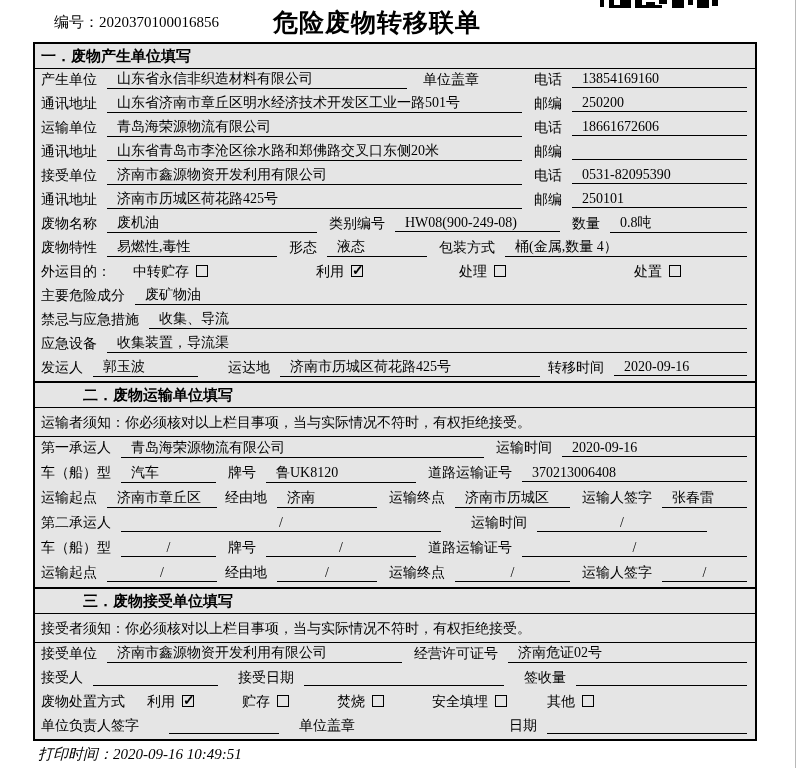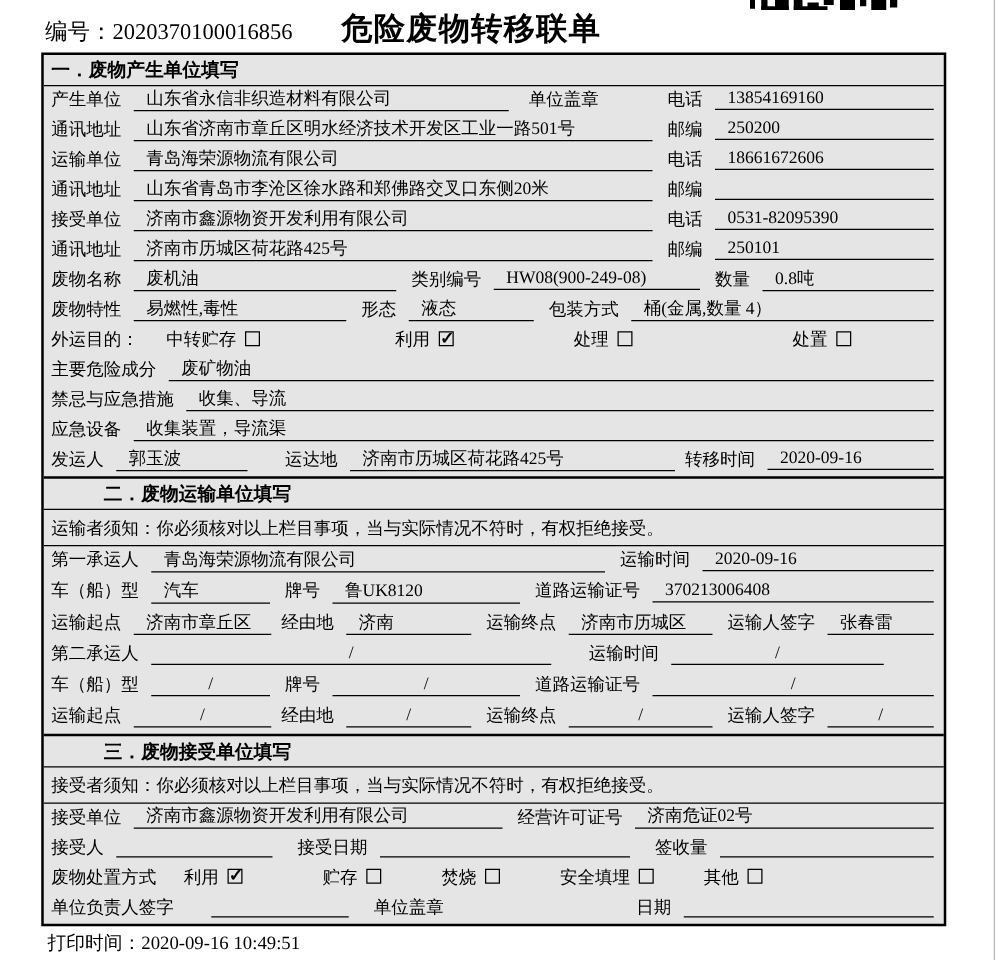--- a/index.html
+++ b/index.html
@@ -2,42 +2,42 @@
 <html><head>
 <meta charset="utf-8">
 <style>
   * { margin:0; padding:0; box-sizing:border-box; }
   html,body { width:796px; height:768px; background:#ffffff; }
   body { font-family:"Liberation Serif","DejaVu Serif",serif; color:#000; font-size:14px; position:relative; overflow:hidden; }
   .page { position:relative; width:796px; height:768px; border-right:1px solid #b8b8b8; }
   
   .qr-frag { position:absolute; left:600px; top:0; width:118px; height:9px; }
   .topbar { position:relative; height:40px; }
-  .doc-number { position:absolute; left:36px; top:13px; font-size:18px; white-space:nowrap; }
+  .doc-number { position:absolute; left:54px; top:13px; font-size:15px; white-space:nowrap; }
   .doc-title { position:absolute; left:0; right:60px; top:6px; text-align:center; font-size:25px; font-weight:bold; letter-spacing:1px;padding-left:19px; }
   
   .form { position:absolute; left:33px; top:42px; width:724px; border:2px solid #000; background:#e5e5e5; }
   .sec-title { font-weight:bold; font-size:15px; padding:3px 6px 2px 6px; border-bottom:1px solid #000; }
   .sec2 .sec-title, .sec3 .sec-title { border-top:2px solid #000;padding-left:48px; }
   .notice { padding:6px 6px 4px 6px; border-bottom:1px solid #000; }
   .row { display:flex; align-items:center; height:24px; padding:0 8px 3px 6px; }
   .sec2 .row { height:25px; }
   .lbl { white-space:nowrap; margin-right:10px; flex:none; }
   .ul { border-bottom:1px solid #000; padding:0 4px 0 10px; white-space:nowrap; overflow:hidden; flex:none; min-height:16px; }
   .fill { flex:1 1 auto; }
   .c { text-align:center; padding:0; }
   .sp { flex:1 1 auto; }
   .ml8{margin-left:8px;} .ml12{margin-left:12px;} .ml16{margin-left:16px;} .ml20{margin-left:20px;} .ml30{margin-left:30px;}
   
   .opt { white-space:nowrap; display:flex; align-items:center; }
   .opt .olabel { margin-right:7px; }
   .cb { display:inline-block; width:12px; height:12px; border:1px solid #000; position:relative; flex:none; margin-bottom:1px; }
   .cb.checked::after { content:"\2713"; position:absolute; left:0px; top:-4px; font-size:14px; font-weight:bold; }
   
-  .print-time { position:absolute; left:38px; top:745px; font-size:15px; white-space:nowrap; }
+  .print-time { position:absolute; left:38px; top:745px; font-size:15px; white-space:nowrap;font-style:italic; }
 </style>
 </head>
 <body>
 
 <div class="page">
 
   <svg class="qr-frag" viewBox="0 0 118 9" xmlns="http://www.w3.org/2000/svg">
     <g fill="#000">
       <rect x="0" y="0" width="4" height="7"></rect>
       <rect x="9" y="0" width="5" height="8"></rect>
@@ -250,21 +250,21 @@
         <span class="lbl ml20">签收量</span>
         <span class="ul fill"></span>
       </div>
 
       <div class="row">
         <span class="lbl">废物处置方式</span>
         <span class="opt ml12">
           <span class="olabel">利用</span>
           <span class="cb checked"></span>
         </span>
-        <span class="opt" style="margin-left:64px">
+        <span class="opt" style="margin-left:48px">
           <span class="olabel">贮存</span>
           <span class="cb"></span>
         </span>
         <span class="opt" style="margin-left:48px">
           <span class="olabel">焚烧</span>
           <span class="cb"></span>
         </span>
         <span class="opt" style="margin-left:48px">
           <span class="olabel">安全填埋</span>
           <span class="cb"></span>

